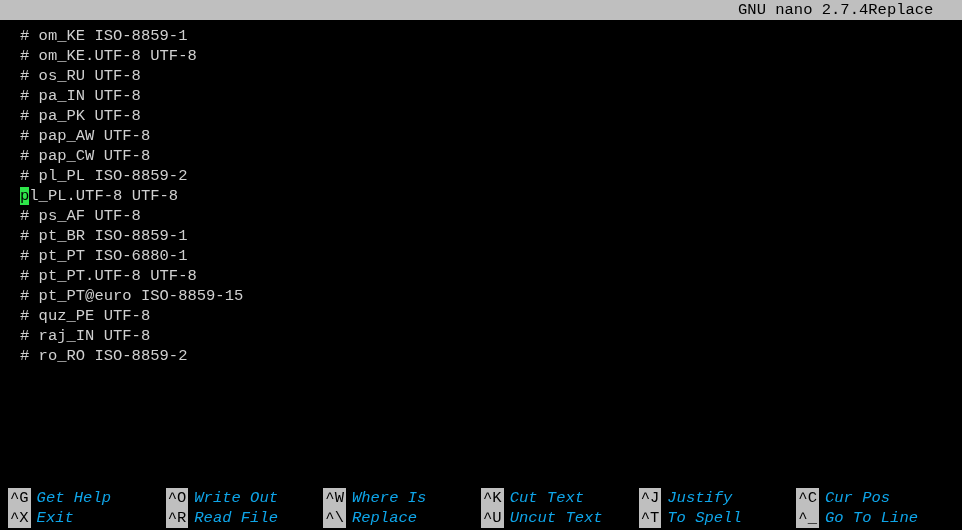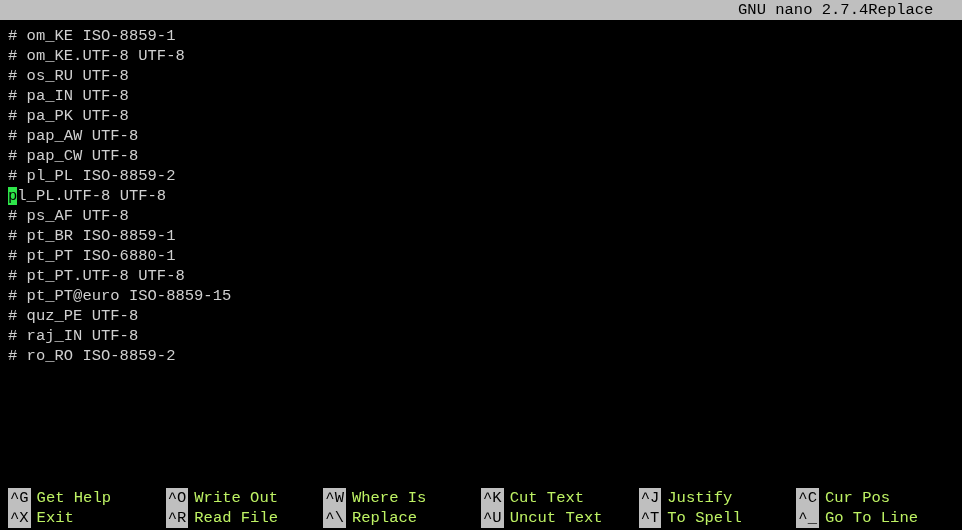--- a/index.html
+++ b/index.html
@@ -17,21 +17,21 @@
     background: #bfbfbf;
     color: #000;
     height: 20px;
     display: flex;
     justify-content: flex-end;
     padding: 0 10px;
     font-weight: normal;
   }
   .titlebar span { white-space: pre; }
   .content {
-    padding: 6px 8px 0 8px;
+    padding: 6px 8px 0 20px;
   }
   .line { white-space: pre; height: 20px; }
   .cursor {
     background: #2ee64a;
     color: #000;
   }
   .footer {
     position: absolute;
     bottom: 2px;
     left: 8px;
@@ -46,21 +46,21 @@
     flex: 1 1 0;
     display: flex;
     align-items: baseline;
   }
   .key {
     background: #bfbfbf;
     color: #000;
     padding: 0 2px;
     margin-right: 6px;
   }
-  .label { color: #bef264; }
+  .label { color: #0ea5e9; font-style: italic; }
 </style>
 </head>
 <body>
 
 <div class="titlebar">
   <span>  GNU nano 2.7.4</span>
   <span>Replace  </span>
 </div>
 
 <div class="content">

